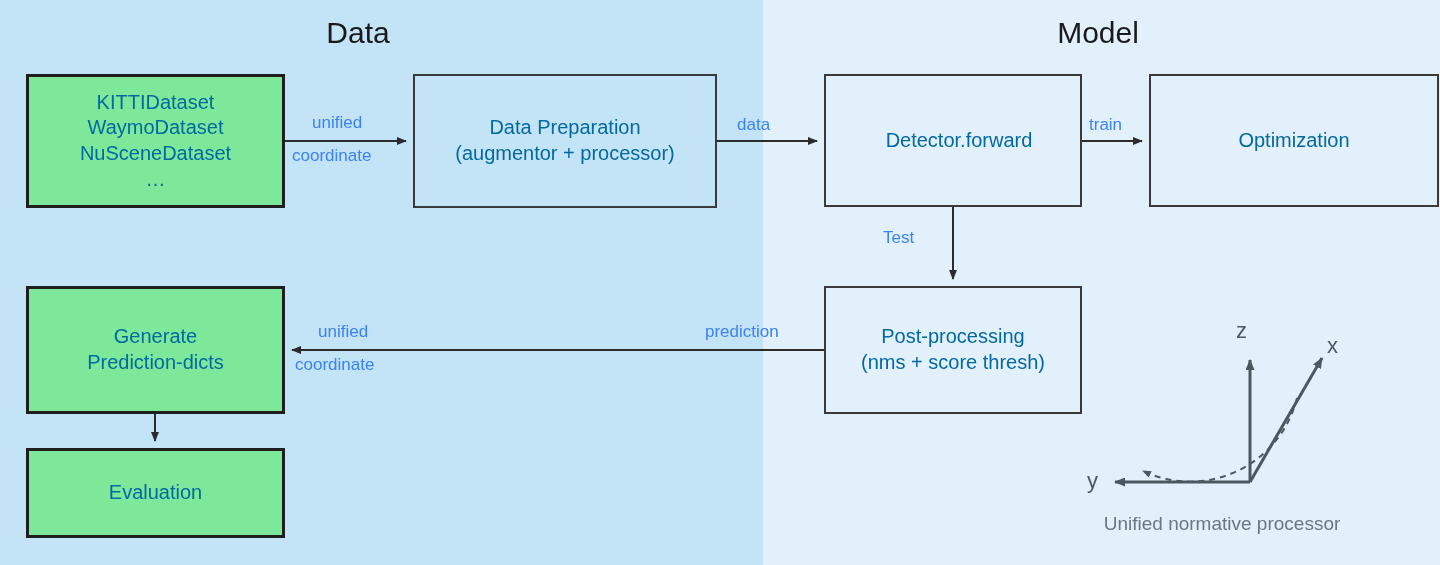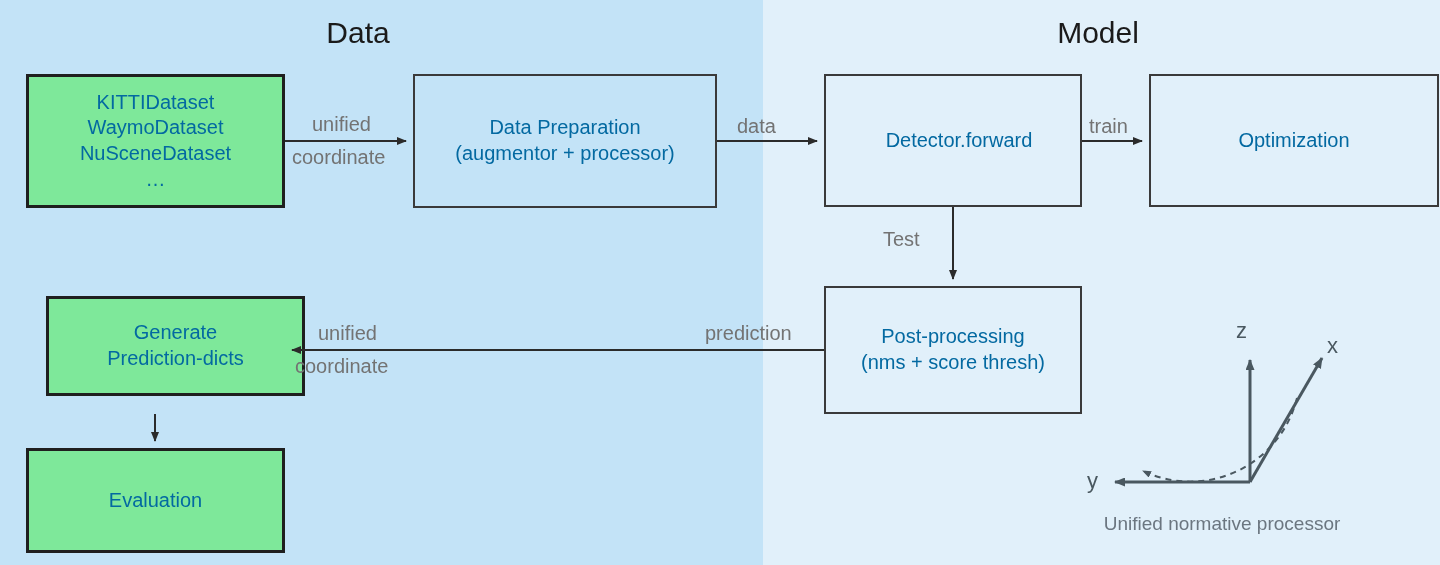--- a/index.html
+++ b/index.html
@@ -71,22 +71,22 @@
   svg.overlay {
     position: absolute;
     left: 0;
     top: 0;
     width: 1440px;
     height: 565px;
     pointer-events: none;
   }
   .edge-label {
     position: absolute;
-    font-size: 20px;
-    color: #737373;
+    font-size: 17px;
+    color: #3b82f6;
     white-space: nowrap;
     line-height: 1.15;
   }
   .axis-label {
     position: absolute;
     font-size: 22px;
     color: #4a5860;
     white-space: nowrap;
     font-weight: normal;
   }
@@ -127,26 +127,26 @@
 
   <div class="node plain" style="left:1149px; top:74px; width:290px; height:133px;">
     <span class="node-label">Optimization</span>
   </div>
 
   <div class="node plain" style="left:824px; top:286px; width:258px; height:128px;">
     <span class="node-label">Post-processing
 (nms + score thresh)</span>
   </div>
 
-  <div class="node green" style="left:26px; top:296px; width:259px; height:100px;margin-left:20px;">
+  <div class="node green" style="left:26px; top:286px; width:259px; height:128px;">
     <span class="node-label">Generate
 Prediction-dicts</span>
   </div>
 
-  <div class="node green" style="left:26px; top:448px; width:259px; height:105px;justify-content:center;">
+  <div class="node green" style="left:26px; top:448px; width:259px; height:90px;justify-content:center;">
     <span class="node-label">Evaluation</span>
   </div>
 
   <svg class="overlay" viewBox="0 0 1440 565">
     <defs>
       <marker id="arrow" markerWidth="10" markerHeight="8" refX="9" refY="4" orient="auto" markerUnits="userSpaceOnUse">
         <path d="M0,0 L10,4 L0,8 z" fill="#2b2b2b"></path>
       </marker>
       <marker id="arrow-axis" markerWidth="11" markerHeight="9" refX="10" refY="4.5" orient="auto" markerUnits="userSpaceOnUse">
         <path d="M0,0 L11,4.5 L0,9 z" fill="#4a5860"></path>

